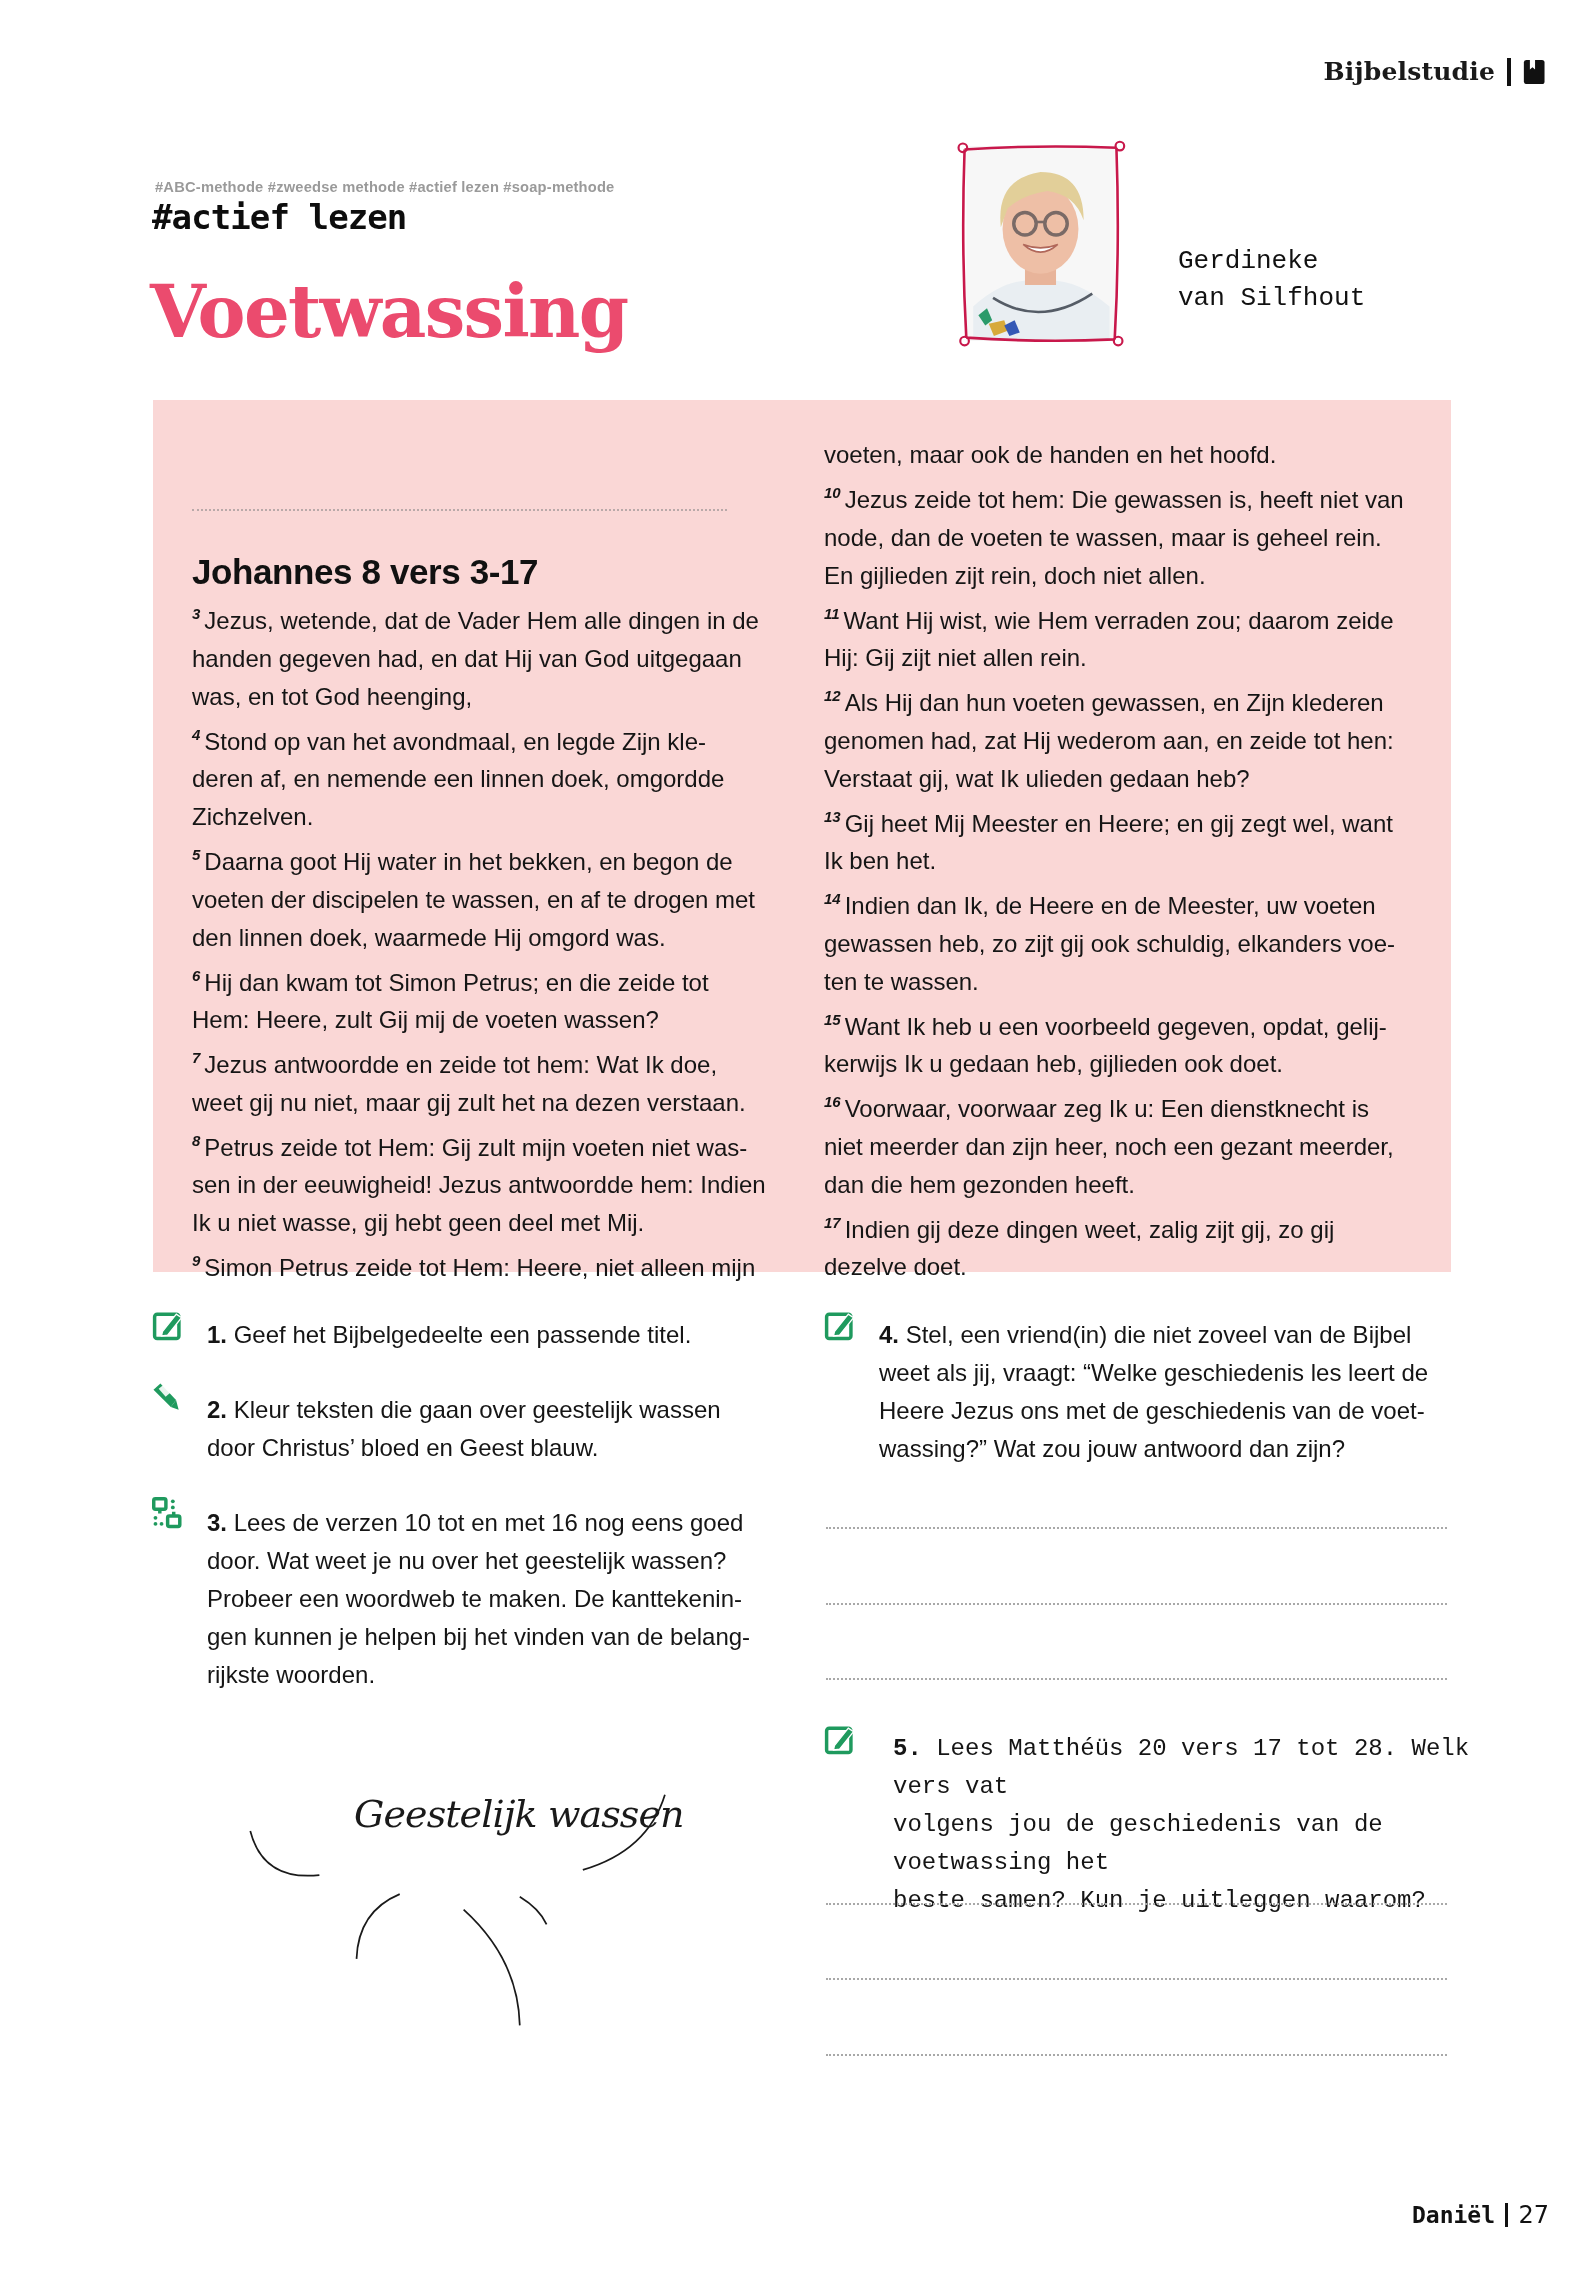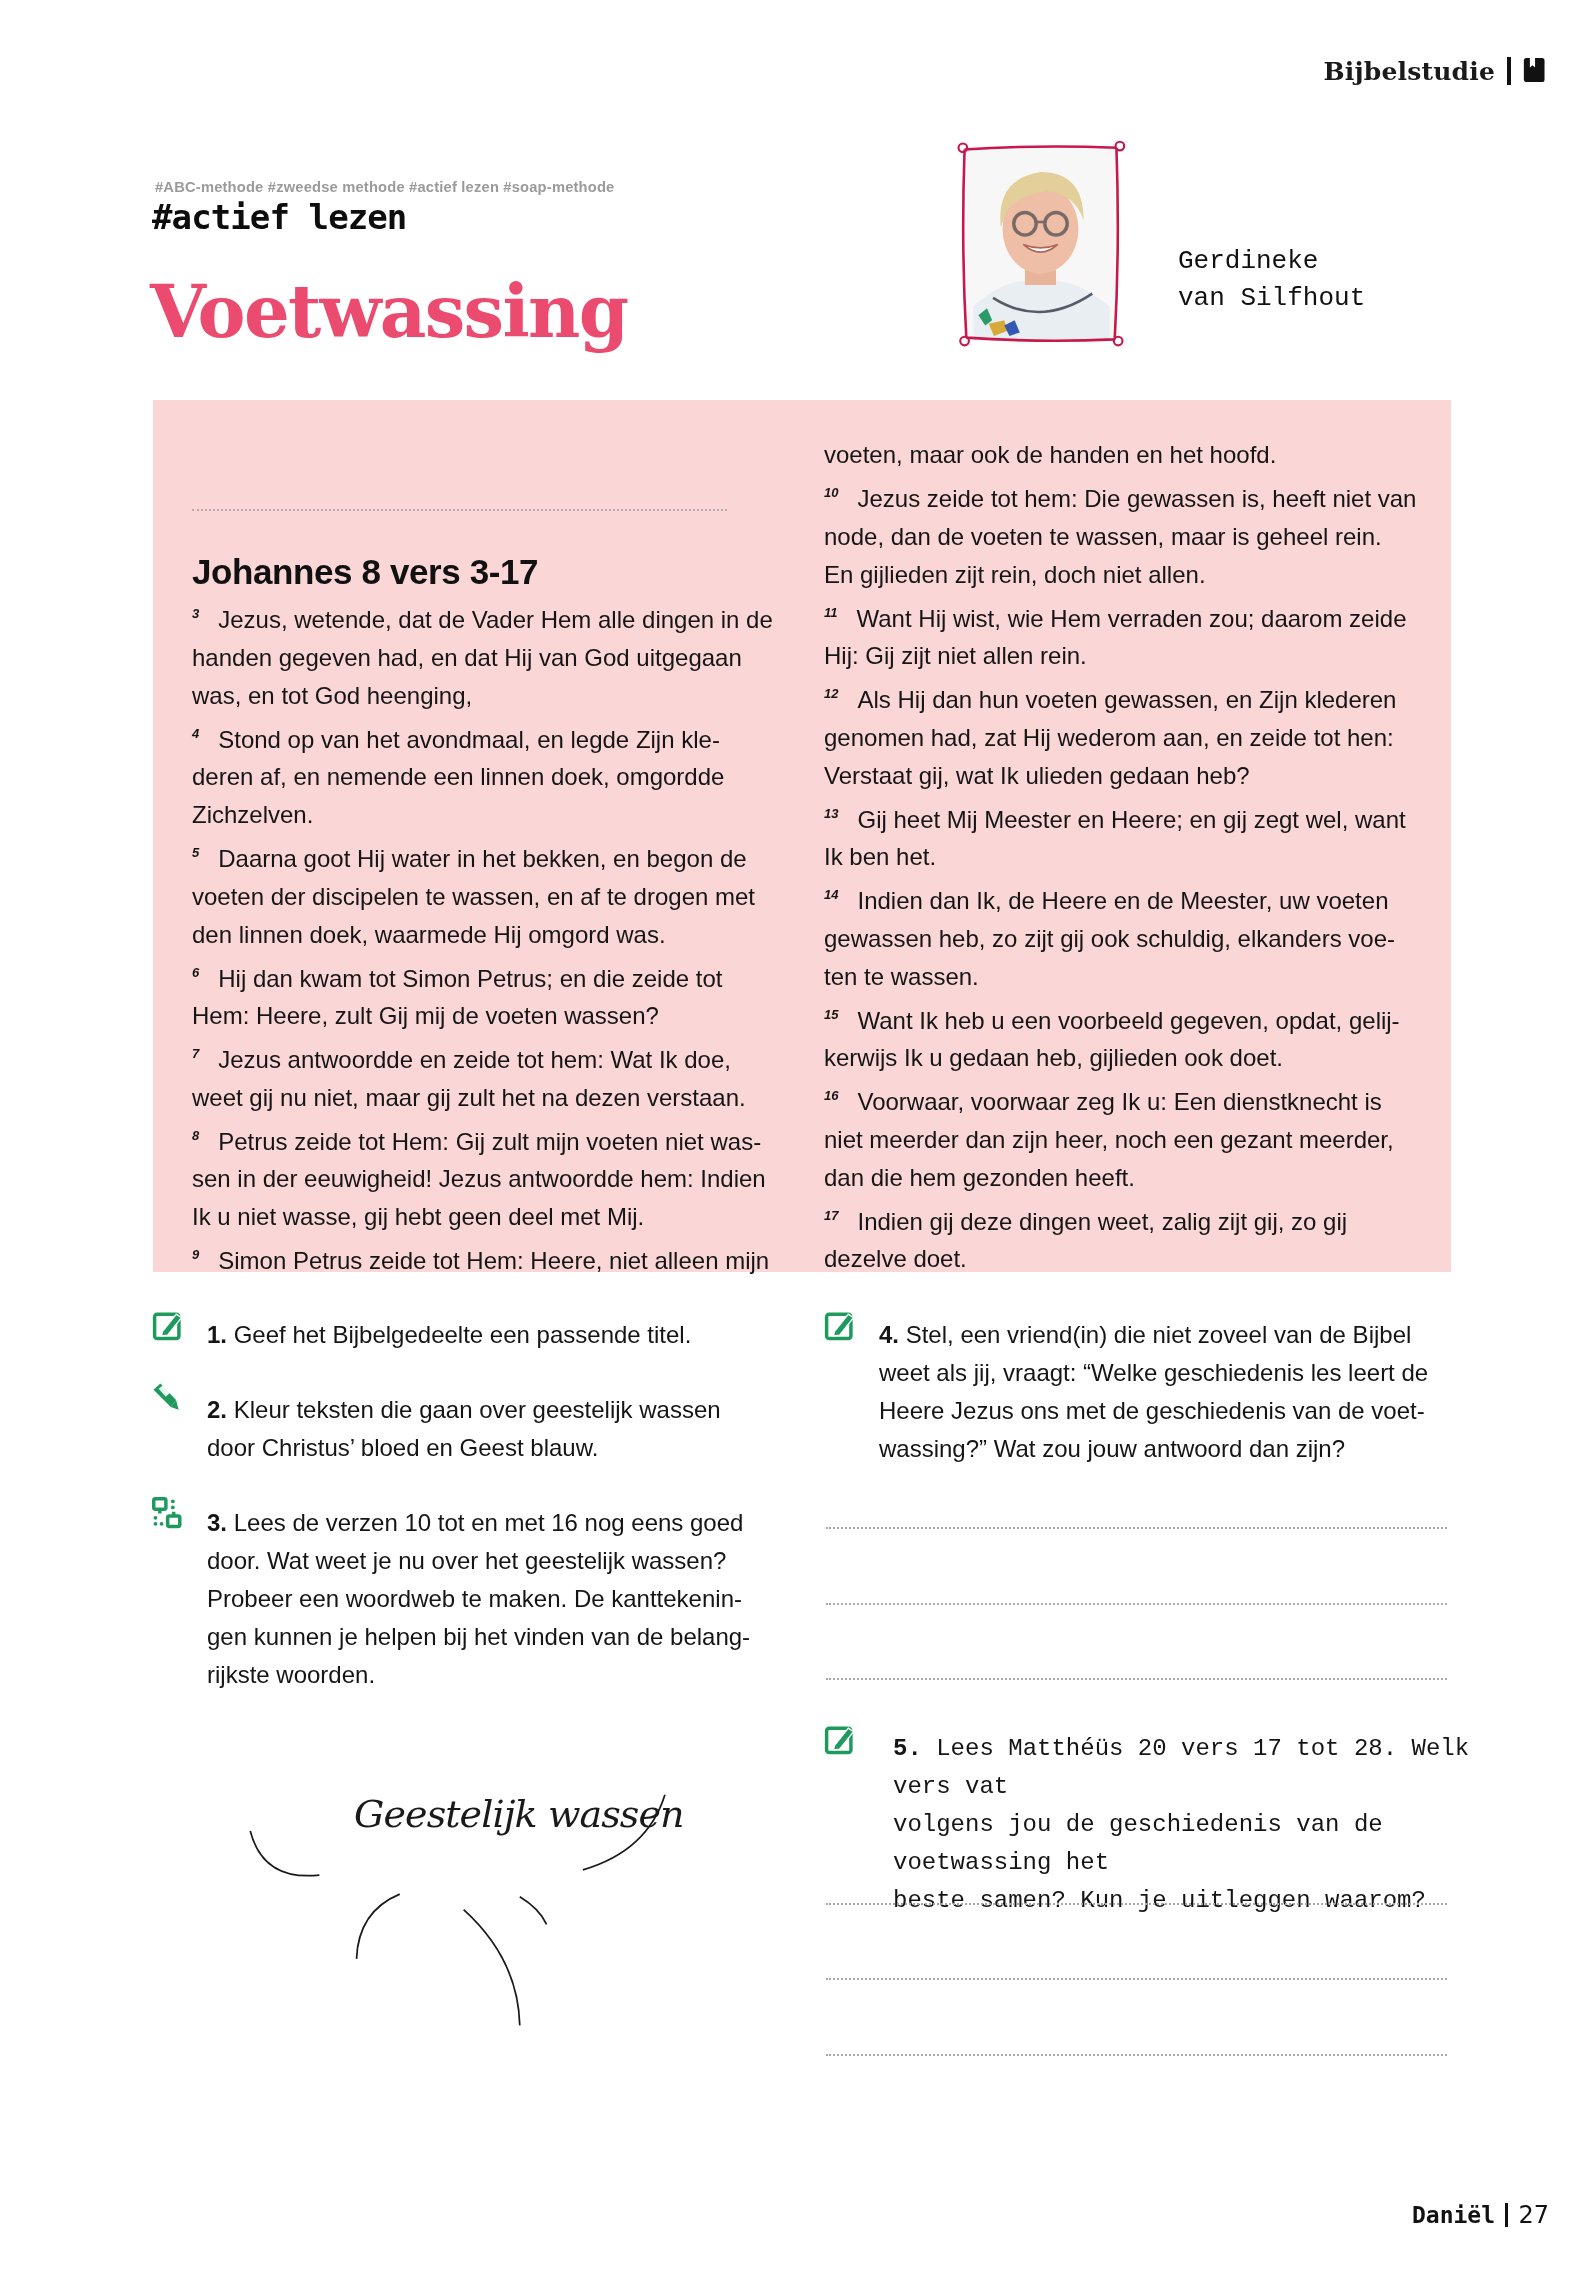--- a/index.html
+++ b/index.html
@@ -2,40 +2,40 @@
 <html style="font-size:14px"><head>
 <meta charset="utf-8">
 <style>
   html, body { margin: 0; padding: 0; background: #ffffff; }
   body { width: 1592px; height: 2295px; position: relative; overflow: hidden;
          font-family: "Liberation Sans", "DejaVu Sans", sans-serif; color: #1a1a1a; }
 
   .abs { position: absolute; }
 
   
-  .running-head { right: 47px; top: 57px; display: flex; align-items: flex-start; gap: 12px; }
+  .running-head { right: 47px; top: 57px; display: flex; align-items: center; gap: 12px; }
   .running-head .label { font-family: "DejaVu Serif", serif; font-weight: bold; font-size: 25px; letter-spacing: 0.2px; }
   .running-head .sep { width: 3.5px; height: 28px; background: #111; }
   .running-head .book { width: 22.4px; height: 26px; }
 
   .hashtags { left: 155px; top: 179px; font-size: 14.7px; font-weight: bold; color: #9a9a9a; letter-spacing: 0.2px; }
   .method { left: 152px; top: 197px; font-family: "DejaVu Sans Mono", monospace; font-weight: bold; font-size: 34px; color: #0d0d0d; letter-spacing: -0.9px; }
   .page-title { left: 150px; top: 269px; font-family: "DejaVu Serif", serif; font-weight: bold; font-size: 72px; color: #EB4B6E; letter-spacing: -1.7px; }
 
   
   .author-photo { left: 954px; top: 134px; width: 173px; height: 220px; }
   .author-name { left: 1178px; top: 243px; font-family: "Liberation Mono", monospace; font-size: 26px; line-height: 37px; color: #111; }
 
   
   .scripture-box { left: 153px; top: 400px; width: 1298px; height: 872px; background: #FAD7D6; }
   .col { position: absolute; font-size: 24px; line-height: 38px; color: #151515; }
   .col-left { left: 39px; top: 157px; width: 587px; }
   .col-right { left: 671px; top: 48px; width: 595px; }
   .col p { margin: 0; }
-  .verse-no { font-size: 13px; font-weight: bold; vertical-align: 9.5px; margin-right: 19px; font-style: italic; }
+  .verse-no { font-size: 15px; font-weight: bold; vertical-align: 9.5px; margin-right: 4px; font-style: italic; }
   .passage-title { position: absolute; left: 39px; top: 152px; font-size: 35px; font-weight: bold; color: #111; letter-spacing: -0.4px; }
   .box-dotted { position: absolute; left: 39px; top: 109px; width: 535px; border-top: 2.6px dotted #b9a9a9; }
 
   
   .q { position: absolute; font-size: 24px; line-height: 38px; color: #151515; }
   .q .num { font-weight: bold; }
   .q-icon { position: absolute; width: 33px; height: 33px; }
 
   .answer-line { position: absolute; left: 826px; width: 621px; border-top: 2.6px dotted #a8a8a8; }
 

